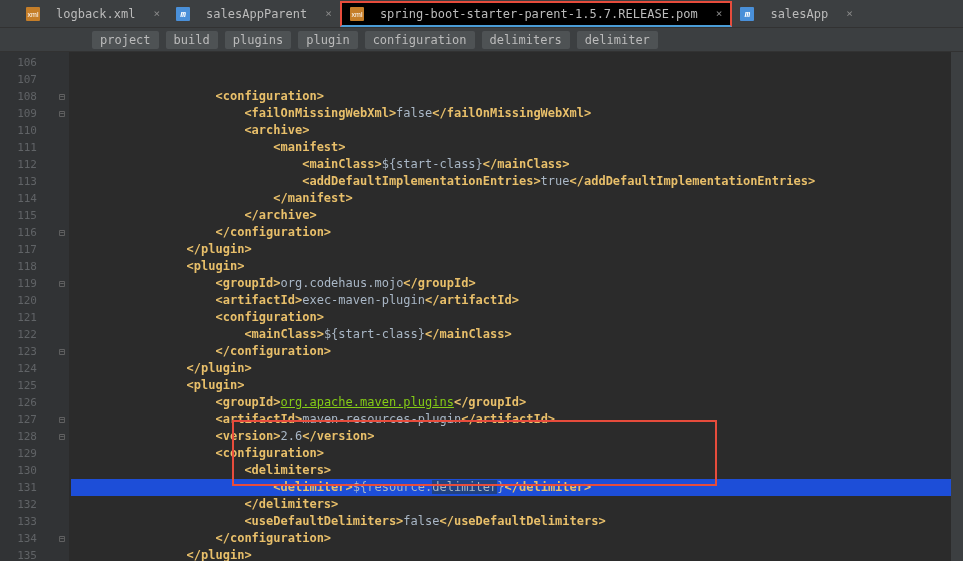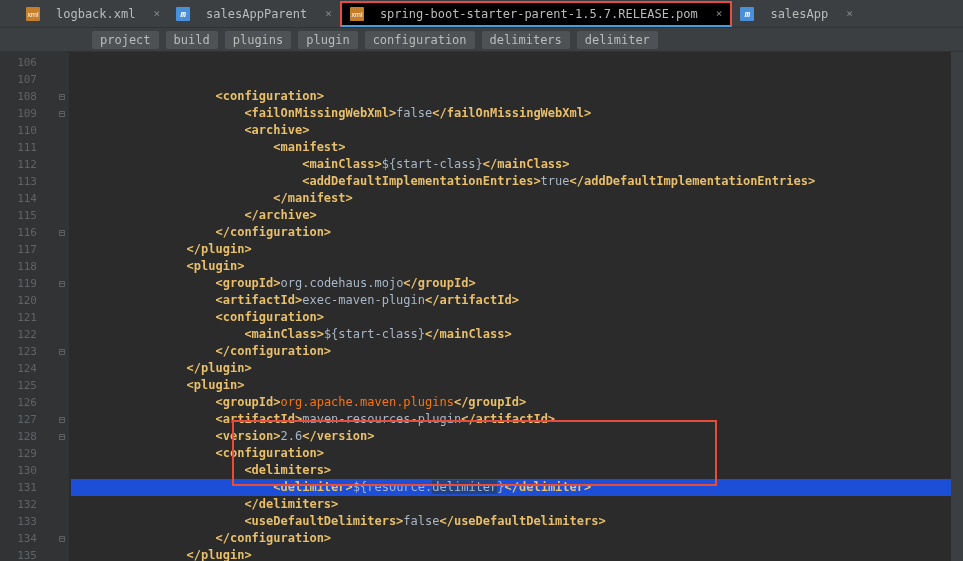--- a/index.html
+++ b/index.html
@@ -113,21 +113,21 @@
   padding-top: 2px;
   padding-left: 2px;
   line-height: 17px;
   font-size: 12px;
   white-space: pre;
   position: relative;
 }
 .line { height: 17px; }
 .tag { color: #e8bf6a; font-weight: bold; }
 .text { color: #a9b7c6; }
-.link { color: #f97316; }
+.link { color: #84cc16; text-decoration: underline; }
 .selected { background: #214283; }
 .caret-line { background: #1d4ed8; }
 .red-box {
   position: absolute;
   border: 2px solid #e74c3c;
   pointer-events: none;
 }
 .scrollbar {
   width: 12px;
   background: #3c3f41;

